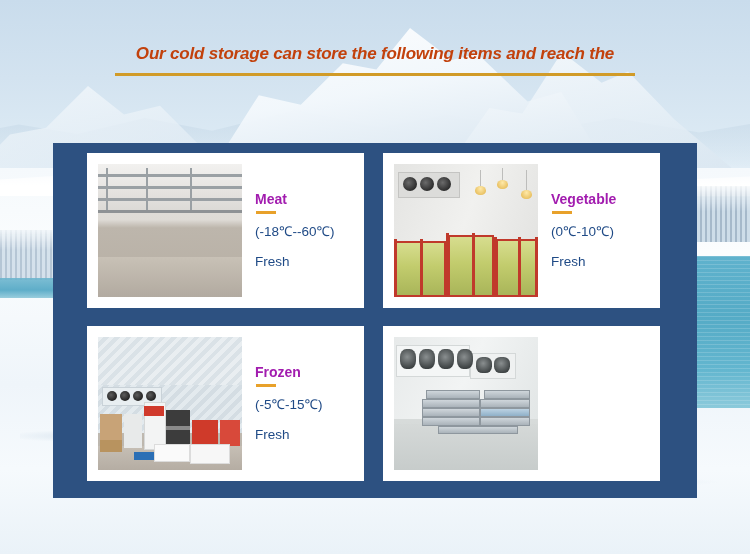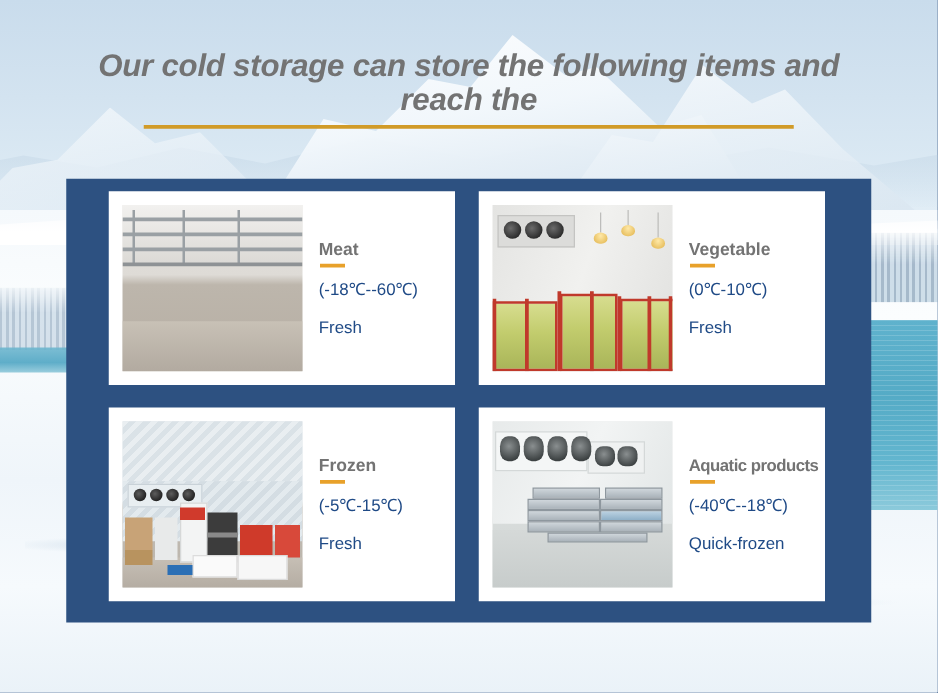--- a/index.html
+++ b/index.html
@@ -139,23 +139,23 @@
   
   .heading-wrap {
     position: absolute;
     left: 0; top: 40px;
     width: 750px;
     text-align: center;
   }
   .heading {
     font-style: italic;
     font-weight: 700;
-    font-size: 25px;
+    font-size: 17px;
     line-height: 27px;
-    color: #737373;
+    color: #c2410c;
     letter-spacing: -0.2px;
     margin: 0 auto;
     width: 640px;
   }
   .heading-rule {
     margin: 6px auto 0 auto;
     width: 520px;
     height: 3px;
     background: #d19b28;
   }
@@ -197,21 +197,21 @@
     overflow: hidden;
     background: #d8d8d8;
   }
   .card-body {
     padding-left: 13px;
     color: #1f4a86;
   }
   .card-title {
     font-size: 14px;
     font-weight: 600;
-    color: #737373;
+    color: #a21caf;
     line-height: 17px;
     white-space: nowrap;
   }
   .card-title.narrow { font-size: 13.4px; letter-spacing: -0.4px; }
   .title-rule {
     width: 20px;
     height: 3px;
     background: #e8a12a;
     margin: 3px 0 9px 1px;
   }
@@ -489,22 +489,16 @@
         <div class="carton" style="left:28px;bottom:44px;width:58px;height:9px;"></div>
         <div class="carton" style="left:28px;bottom:53px;width:58px;height:9px;"></div>
         <div class="carton" style="left:28px;bottom:62px;width:58px;height:9px;"></div>
         <div class="carton" style="left:32px;bottom:71px;width:54px;height:9px;"></div>
         <div class="carton" style="left:86px;bottom:44px;width:50px;height:9px;"></div>
         <div class="carton" style="left:86px;bottom:53px;width:50px;height:9px;background:linear-gradient(180deg,#bcd2e2,#8fb0c8);"></div>
         <div class="carton" style="left:86px;bottom:62px;width:50px;height:9px;"></div>
         <div class="carton" style="left:90px;bottom:71px;width:46px;height:9px;"></div>
         <div class="carton" style="left:44px;bottom:36px;width:80px;height:8px;"></div>
       </div>
-      <div class="card-body">
-        <div class="card-title narrow">Aquatic products</div>
-        <div class="title-rule"></div>
-        <div class="card-temp">(-40℃--18℃)</div>
-        <div class="card-state">Quick-frozen</div>
-      </div>
     </div>
 
   </div>
 </div>
 
 </body></html>

